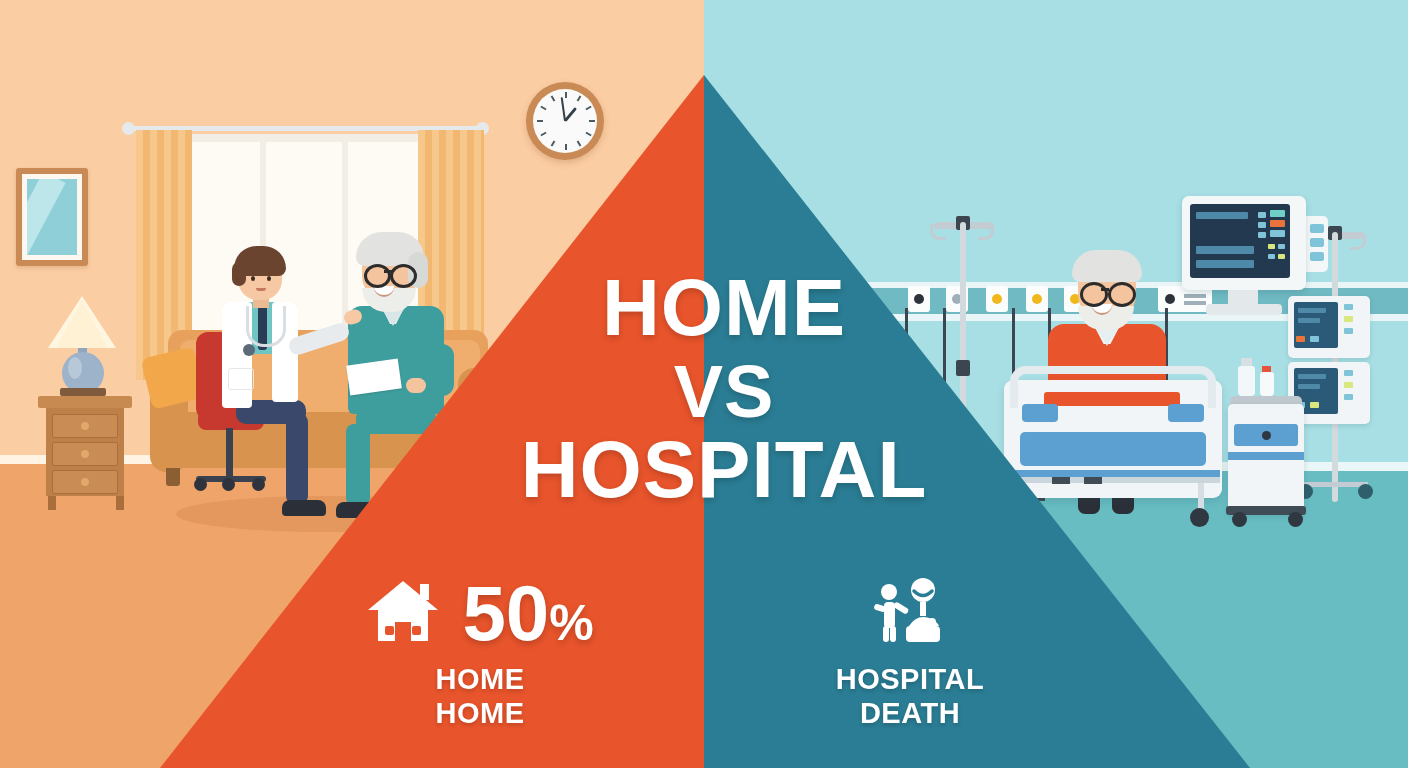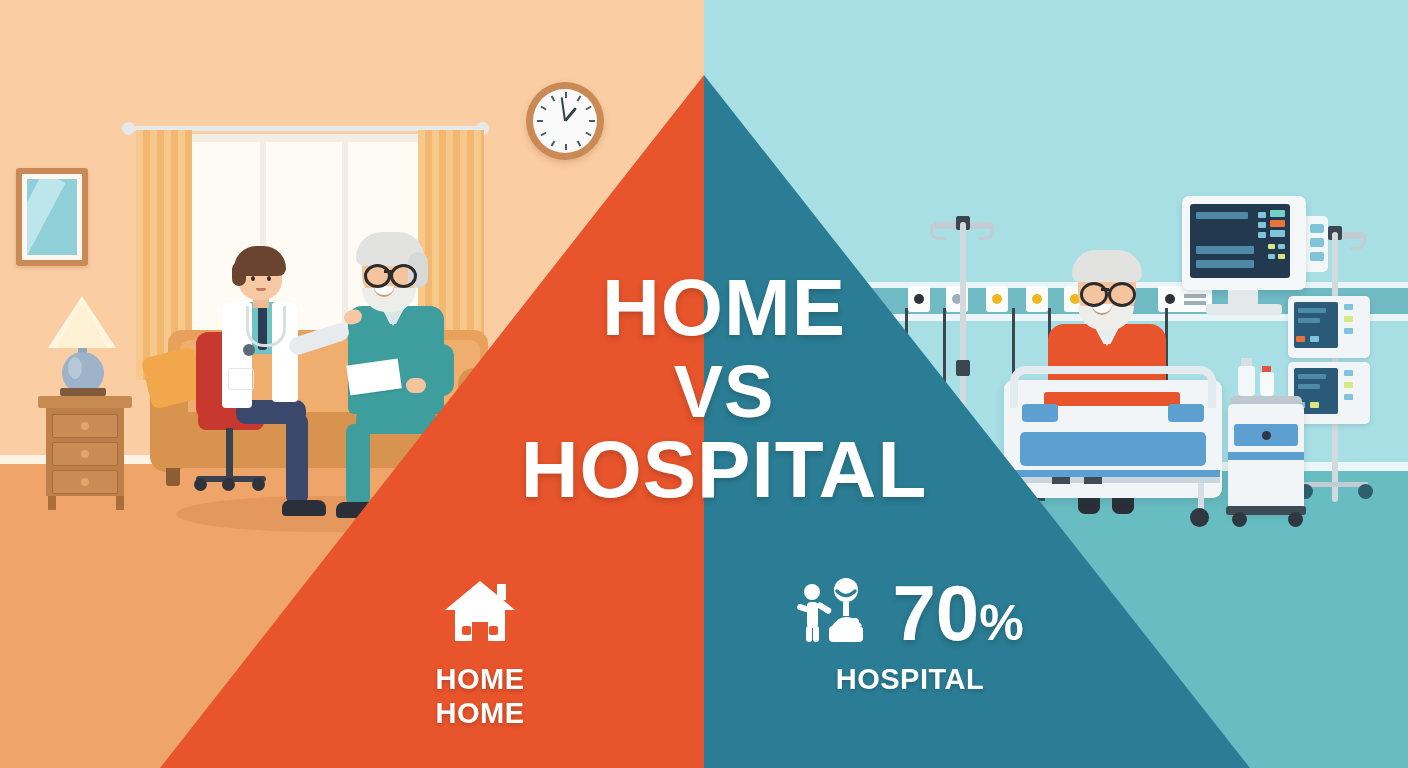--- a/index.html
+++ b/index.html
@@ -532,20 +532,21 @@
   <div class="stat stat-home">
     <div class="stat-row">
       <span class="icon-home">
         <svg width="74" height="66" viewBox="0 0 74 66" aria-hidden="true">
           <path fill="#FFFFFF" d="M37 3 L72 32 L62 32 L62 63 L45 63 L45 44 L29 44 L29 63 L12 63 L12 32 L2 32 Z"></path>
           <rect x="54" y="6" width="9" height="16" fill="#FFFFFF"></rect>
           <rect x="19" y="48" width="9" height="9" rx="2" fill="#E8542B"></rect>
           <rect x="46" y="48" width="9" height="9" rx="2" fill="#E8542B"></rect>
         </svg>
       </span>
+      <span class="stat-num"><span>50</span><span class="pct">%</span></span>
     </div>
     <div class="stat-label">
       <div>HOME</div>
       <div>HOME</div>
     </div>
   </div>
 
   <div class="stat stat-hosp">
     <div class="stat-row">
       <span class="icon-cpr">
@@ -557,20 +558,20 @@
           <rect x="10" y="48" width="6" height="16" rx="3" fill="#FFFFFF"></rect>
           <rect x="17" y="48" width="6" height="16" rx="3" fill="#FFFFFF"></rect>
           <circle cx="50" cy="12" r="12" fill="#FFFFFF"></circle>
           <path d="M41 13 q9 9 18 0" stroke="#2A7D94" stroke-width="3.5" fill="none" stroke-linecap="round"></path>
           <rect x="47" y="24" width="6" height="14" fill="#FFFFFF"></rect>
           <rect x="33" y="48" width="34" height="16" rx="4" fill="#FFFFFF"></rect>
           <path d="M36 48 q8 -12 20 -8 q8 3 10 8 Z" fill="#FFFFFF"></path>
           <circle cx="59" cy="44" r="4" fill="#FFFFFF"></circle>
         </svg>
       </span>
-      <span class="stat-num"><span>70</span><span class="pct">%</span></span>
     </div>
     <div class="stat-label">
       <div>HOSPITAL</div>
+      <div>DEATH</div>
     </div>
   </div>
 
 </div>
 
 </body></html>

